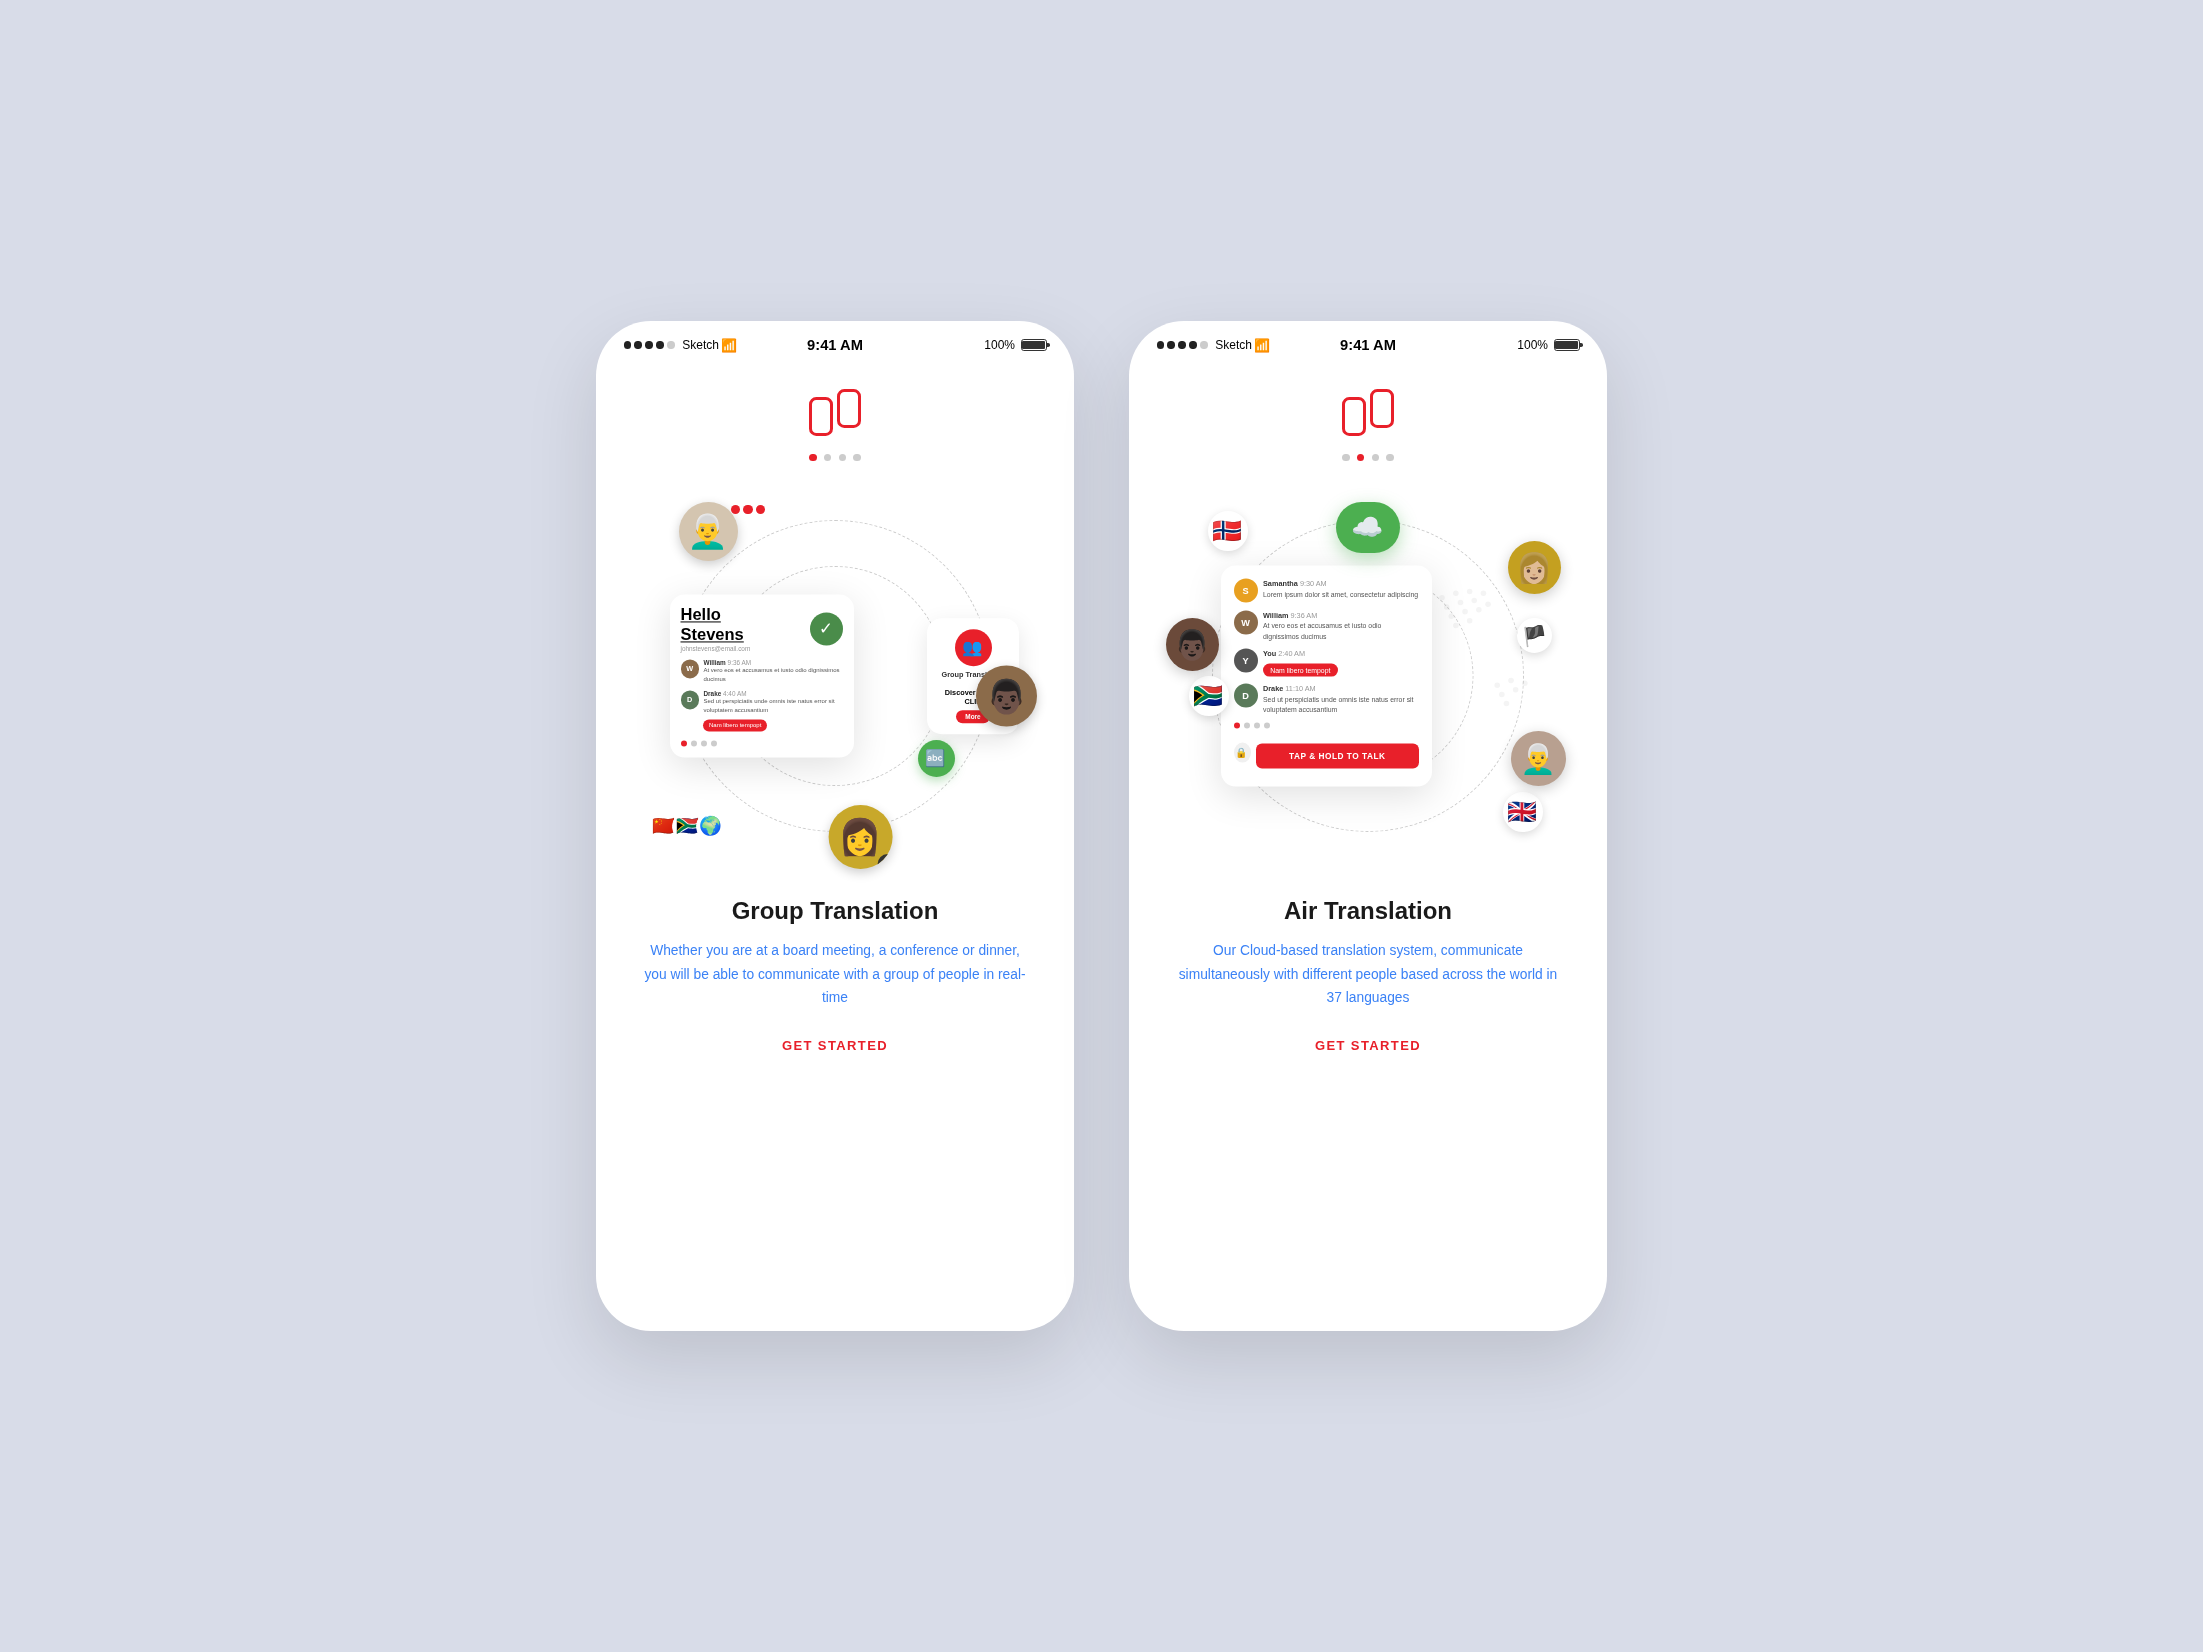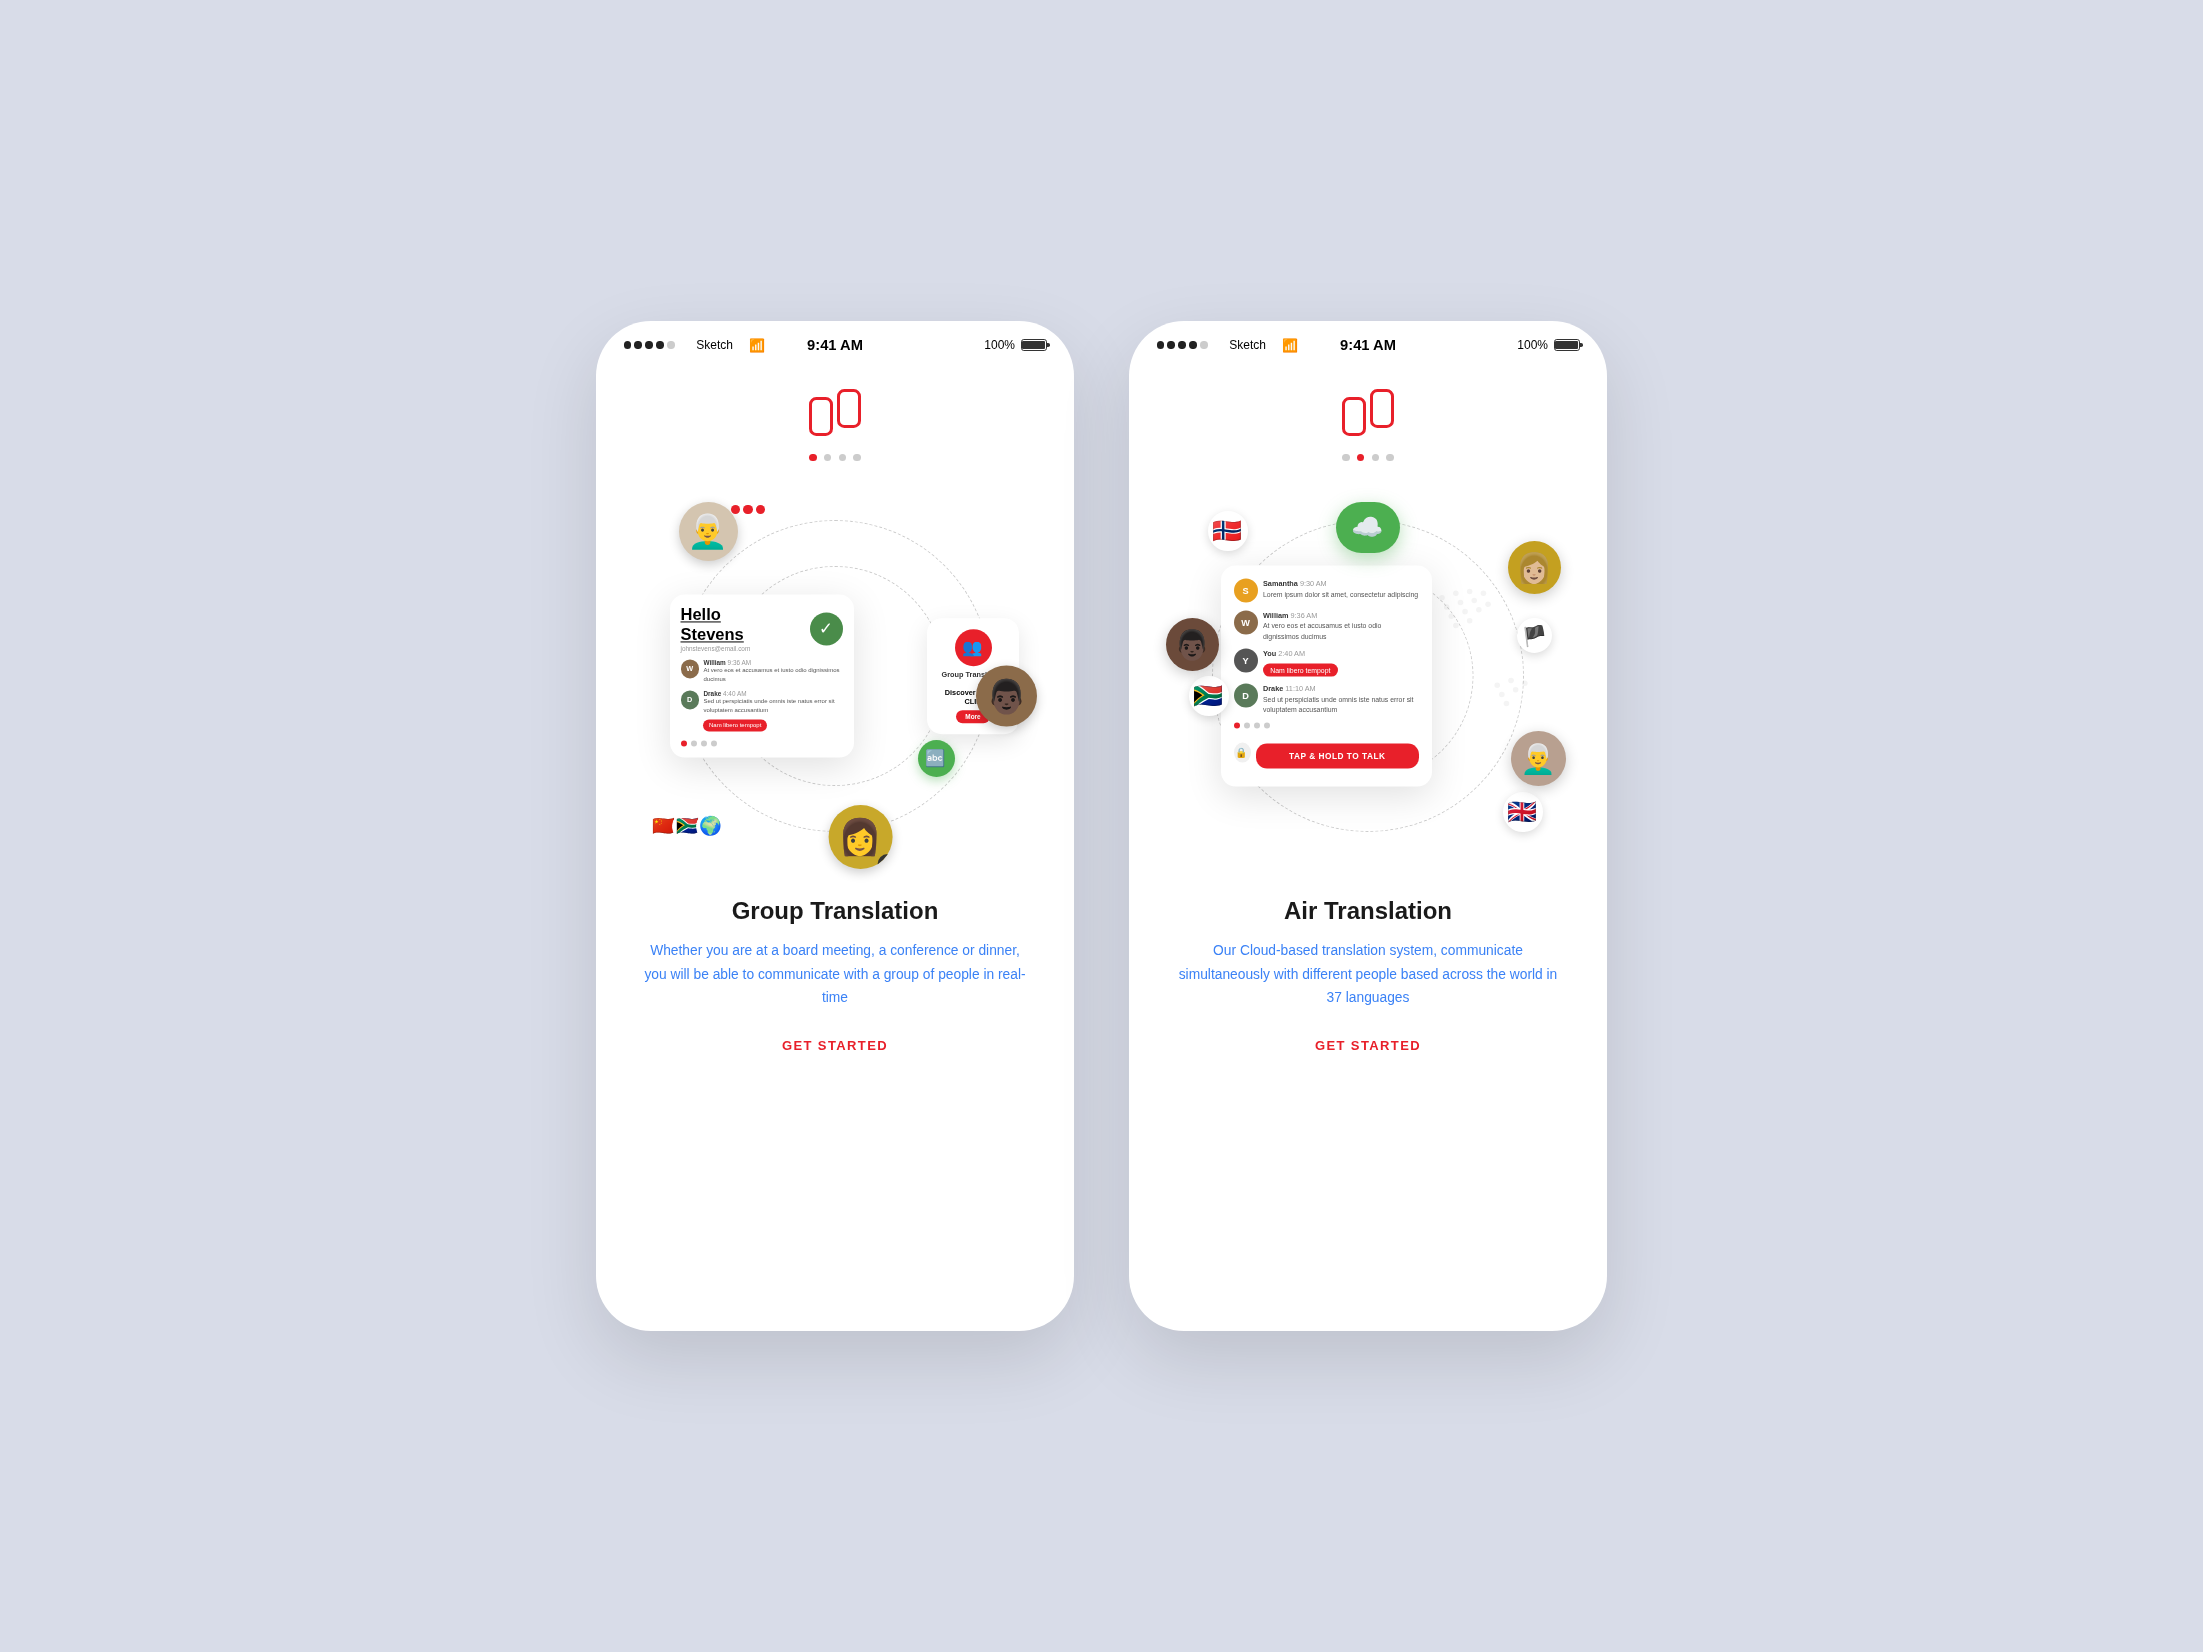--- a/index.html
+++ b/index.html
@@ -28,21 +28,21 @@
       min-height: 1010px;
       padding: 0;
       box-shadow: 0 27.5px 73px rgba(0,0,0,0.12);
       overflow: hidden;
       display: flex;
       flex-direction: column;
     }
     .status-left {
       display: flex;
       align-items: center;
-      gap: 16px;
+      gap: 2px;
     }
     .status-dots {
       display: flex; gap: 3.7px;
     }
     .status-dot {
       width: 7.3px; height: 7.3px;
       background: #222;
       border-radius: 50%;
     }
     .status-right {
@@ -378,21 +378,21 @@
     .air-msg-header span { color: #999; font-weight: 400; }
     .air-msg-body {
       font-size: 6.9px;
       color: #555;
       line-height: 1.5;
     }
 
     .tap-btn {
       background: #e8202a;
       color: white;
-      border-radius: 11px;
+      border-radius: 6px;
       padding: 7.3px 14.7px;
       font-size: 8.3px;
       font-weight: 700;
       text-align: center;
       letter-spacing: 0.5px;
       width: 100%;
       margin-top: 7.3px;
     }
 
     .mic-lock-row {

